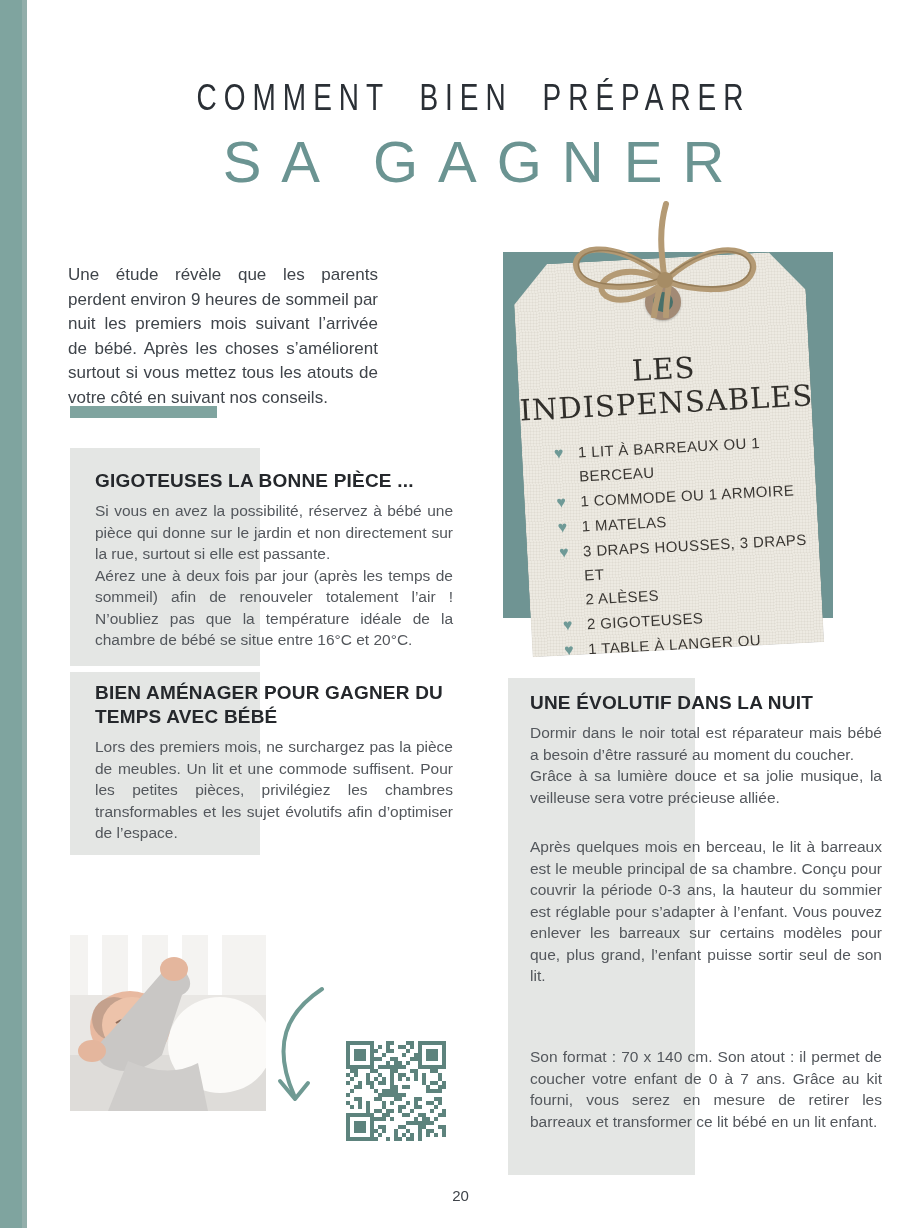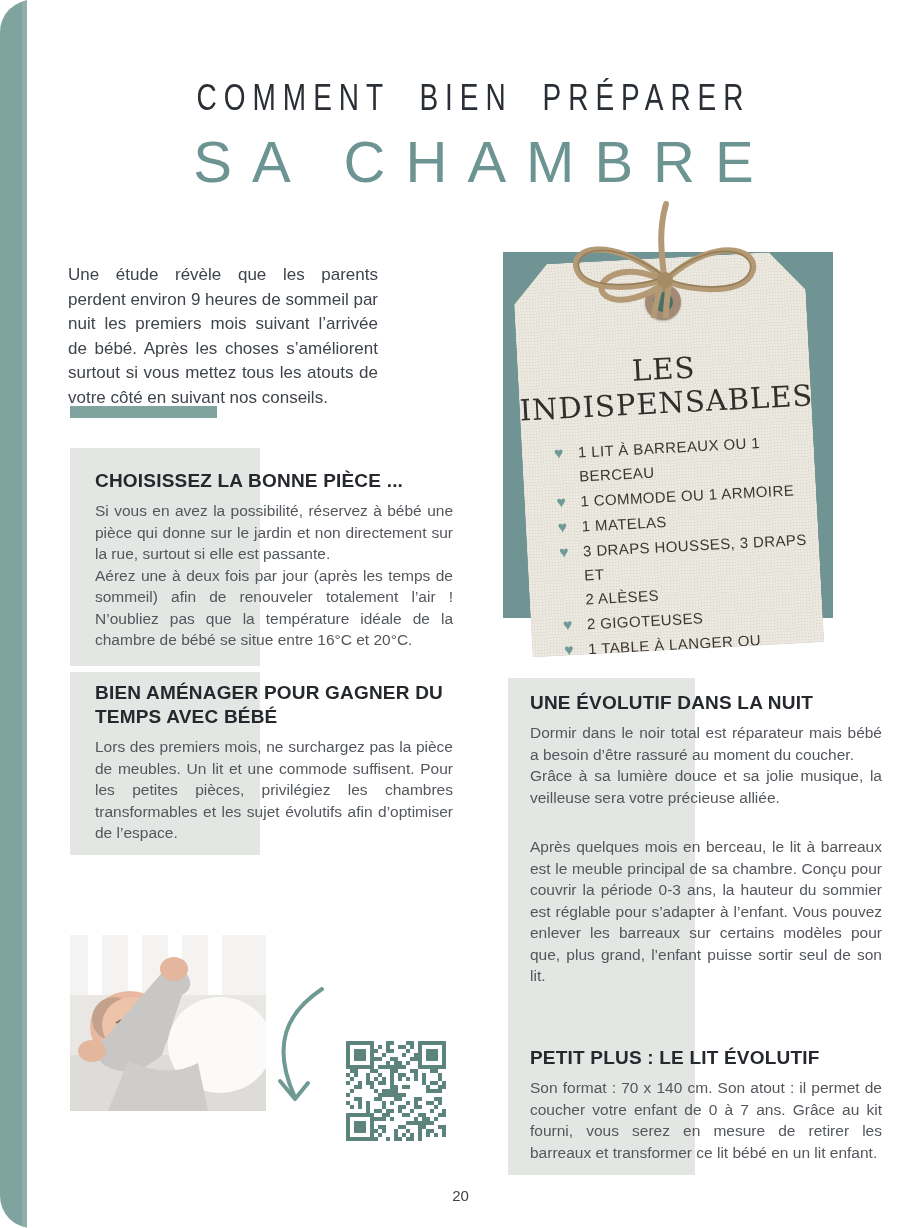--- a/index.html
+++ b/index.html
@@ -1,17 +1,17 @@
 <!DOCTYPE html>
 <html lang="fr"><head>
 <meta charset="utf-8">
 <style>
   html,body{margin:0;padding:0;background:#fff;}
   .page{position:relative;width:921px;height:1228px;background:#ffffff;overflow:hidden;
-        font-family:"Liberation Sans",sans-serif;color:#53575c;border-radius:32px;}
+        font-family:"Liberation Sans",sans-serif;color:#53575c;}
   
   .strip{position:absolute;left:0;top:0;width:22px;height:100%;background:#7fa49f;border-right:5px solid #92aeaa;}
   
   .title1{position:absolute;left:26px;right:0;top:76px;text-align:center;
           font-size:28px;color:#2a2f35;letter-spacing:7px;word-spacing:15px;font-weight:400;
           transform:scaleY(1.35);transform-origin:center top;white-space:nowrap;}
   .title2{position:absolute;left:26px;right:0;top:128px;text-align:center;
           font-size:58px;color:#6b9492;letter-spacing:20px;text-indent:20px;font-weight:400;white-space:nowrap;}
   
   .intro{position:absolute;left:68px;top:246px;width:310px;font-size:17px;line-height:24.5px;
@@ -64,31 +64,31 @@
   .pagenum{position:absolute;left:0;right:0;top:1187px;text-align:center;font-size:15px;color:#3f444a;}
 </style>
 </head>
 <body>
 
 <div class="page">
 
   <div class="strip"></div>
 
   <div class="title1">COMMENT BIEN PRÉPARER</div>
-  <div class="title2">SA CHAMBRE</div>
+  <div class="title2">SA GAGNER</div>
 
   <p class="intro">Une étude révèle que les parents perdent environ 9 heures de sommeil par nuit les premiers mois suivant l’arrivée de bébé. Après les choses s’améliorent surtout si vous mettez tous les atouts de votre côté en suivant nos conseils.</p>
   <div class="intro-bar"></div>
 
   <div class="panel panel-l1"></div>
   <div class="panel panel-l2"></div>
   <div class="panel panel-r"></div>
 
   <div class="section sec-l1">
-    <h3>CHOISISSEZ LA BONNE PIÈCE ...</h3>
+    <h3>GIGOTEUSES LA BONNE PIÈCE ...</h3>
     <p>Si vous en avez la possibilité, réservez à bébé une pièce qui donne sur le jardin et non directement sur la rue, surtout si elle est passante.
 Aérez une à deux fois par jour (après les temps de sommeil) afin de renouveler totalement l’air ! N’oubliez pas que la température idéale de la chambre de bébé se situe entre 16°C et 20°C.</p>
   </div>
 
   <div class="section sec-l2">
     <h3>BIEN AMÉNAGER POUR GAGNER DU TEMPS AVEC BÉBÉ</h3>
     <p>Lors des premiers mois, ne surchargez pas la pièce de meubles. Un lit et une commode suffisent. Pour les petites pièces, privilégiez les chambres transformables et les sujet évolutifs afin d’optimiser de l’espace.</p>
   </div>
 
   <div class="photo">
@@ -467,19 +467,18 @@
 
   <div class="section sec-r1">
     <h3>UNE ÉVOLUTIF DANS LA NUIT</h3>
     <p>Dormir dans le noir total est réparateur mais bébé a besoin d’être rassuré au moment du coucher.
 Grâce à sa lumière douce et sa jolie musique, la veilleuse sera votre précieuse alliée.</p>
   </div>
   <div class="section sec-r2">
     <p>Après quelques mois en berceau, le lit à barreaux est le meuble principal de sa chambre. Conçu pour couvrir la période 0-3 ans, la hauteur du sommier est réglable pour s’adapter à l’enfant. Vous pouvez enlever les barreaux sur certains modèles pour que, plus grand, l’enfant puisse sortir seul de son lit.</p>
   </div>
   <div class="section sec-r3">
-    <h3>PETIT PLUS : LE LIT ÉVOLUTIF</h3>
     <p>Son format : 70 x 140 cm. Son atout : il permet de coucher votre enfant de 0 à 7 ans. Grâce au kit fourni, vous serez en mesure de retirer les barreaux et transformer ce lit bébé en un lit enfant.</p>
   </div>
 
   <div class="pagenum">20</div>
 
 </div>
 
 </body></html>

